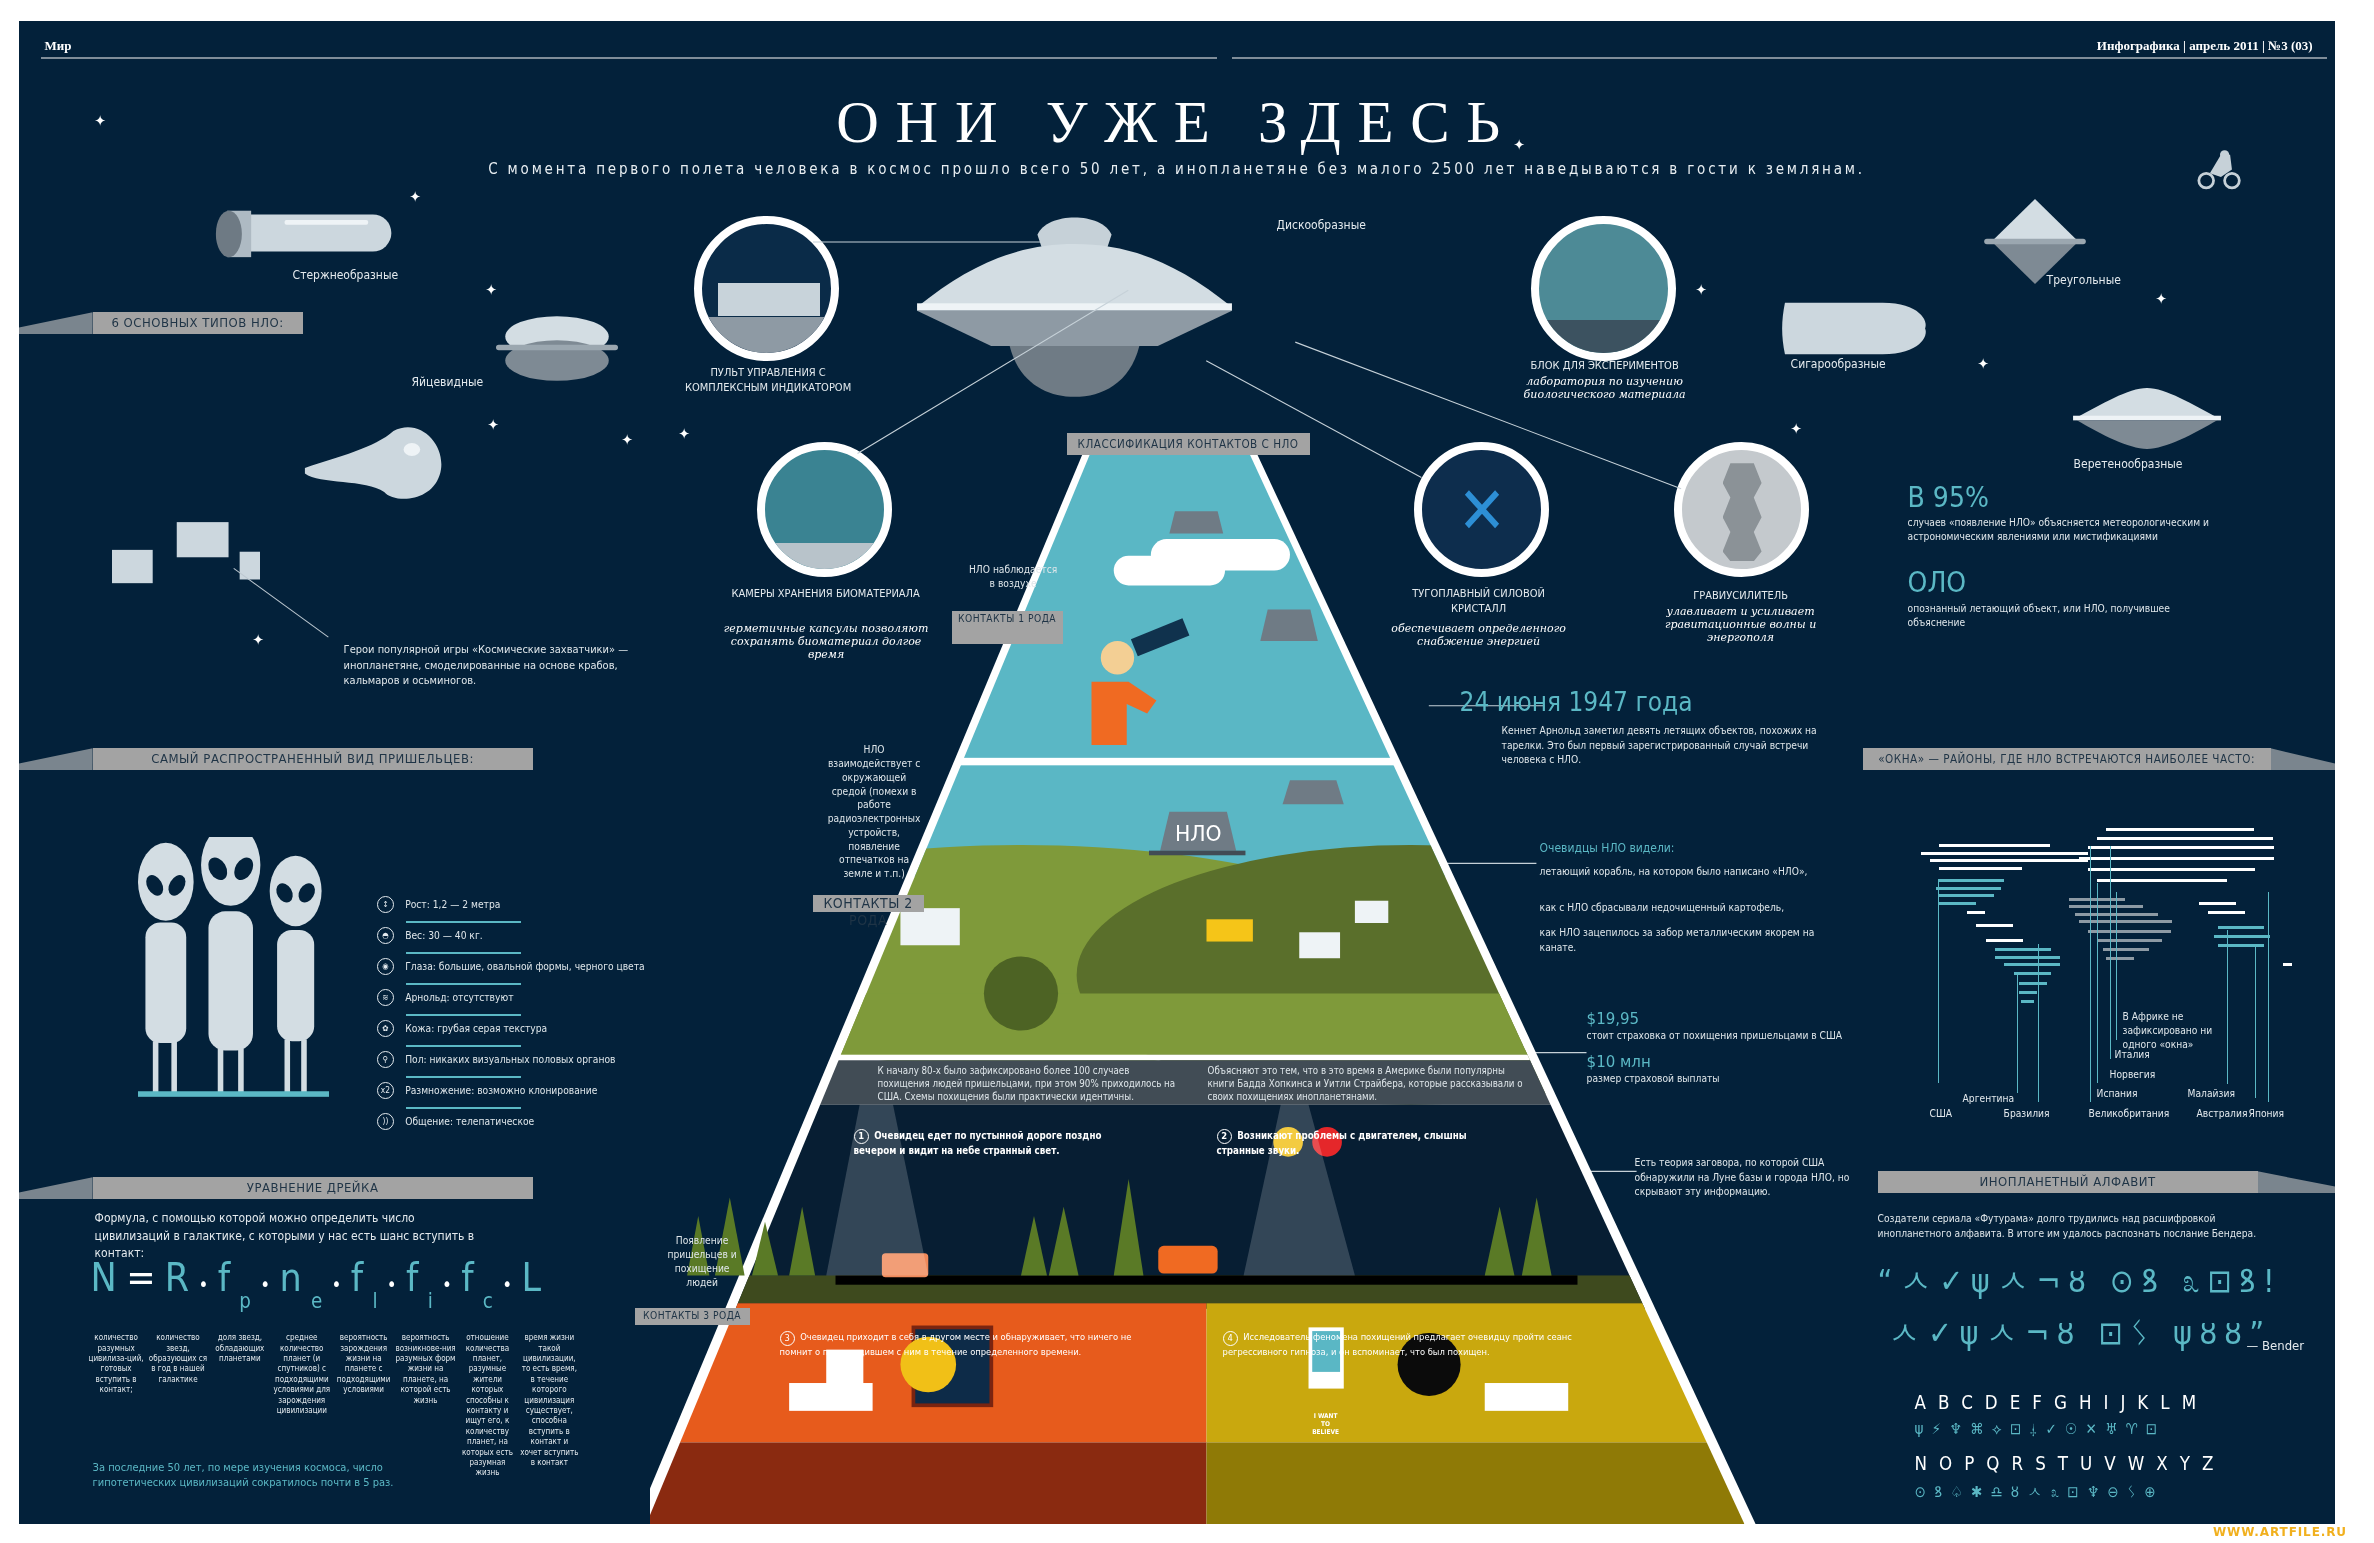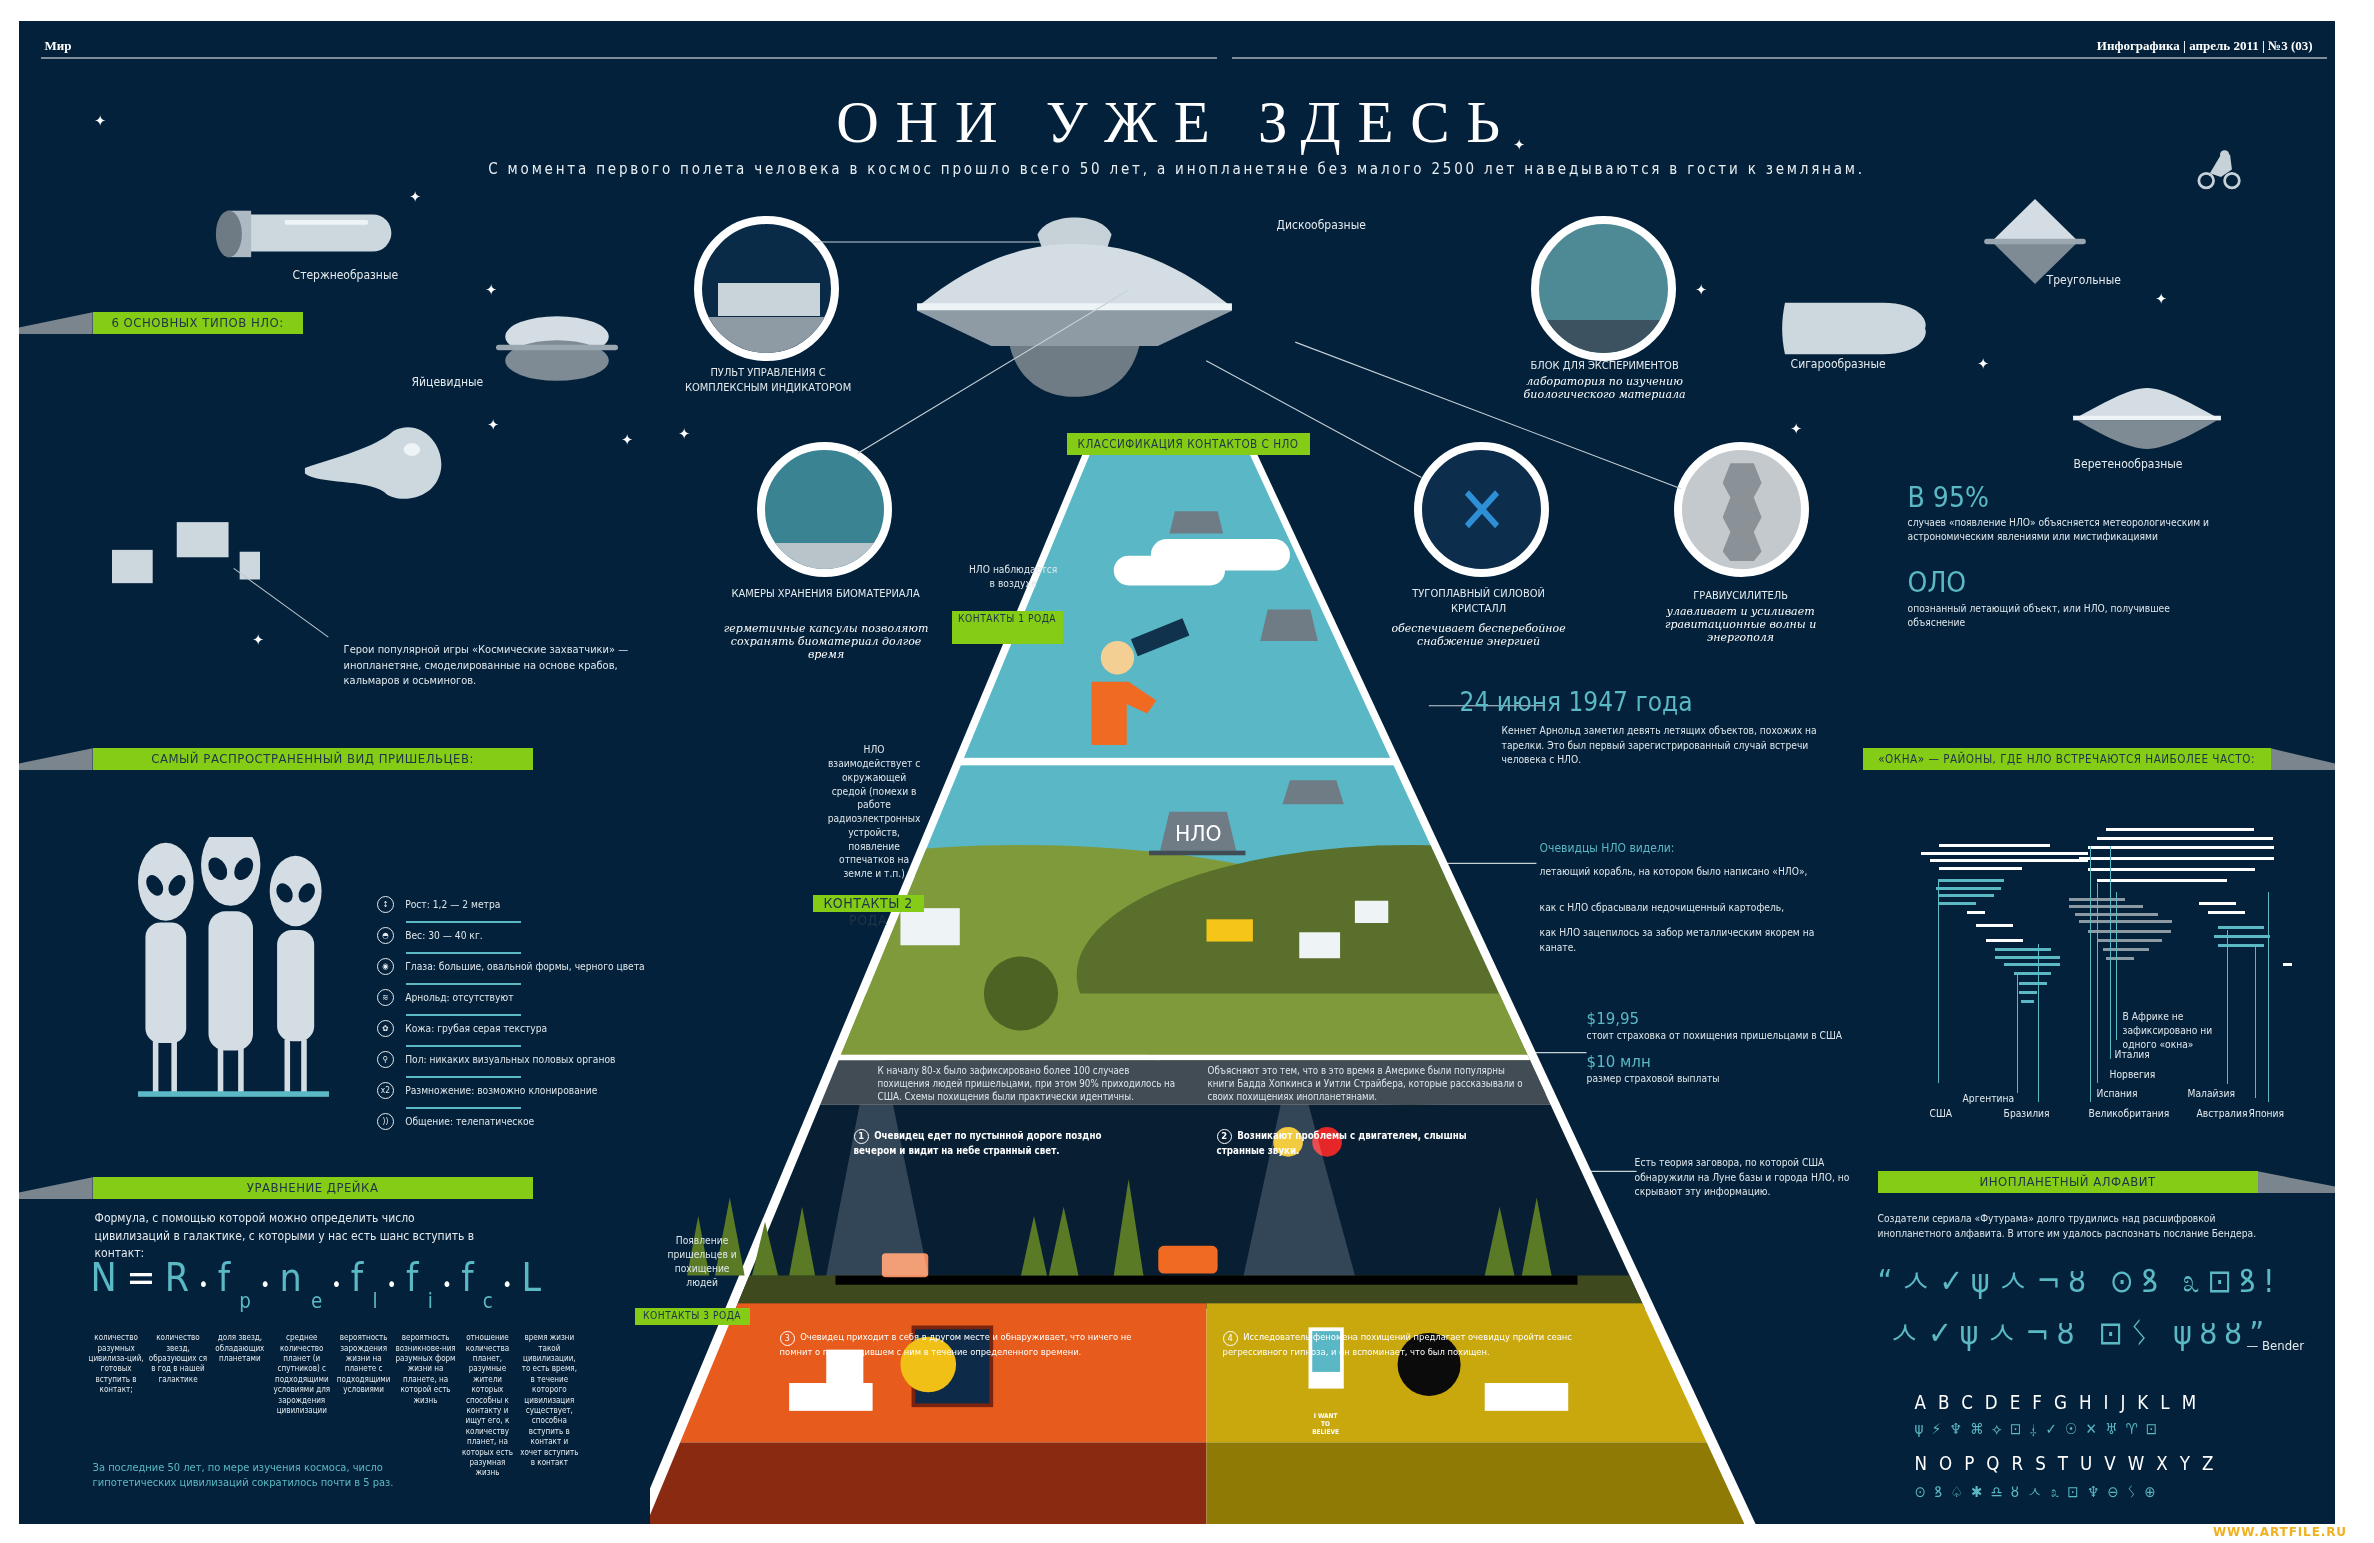--- a/index.html
+++ b/index.html
@@ -7,21 +7,21 @@
   body { font-family: "DejaVu Sans Condensed", "DejaVu Sans", sans-serif; color: #dfe6ea; position: relative; }
   .poster { position: absolute; left: 18.6px; top: 21.3px; width: 2316px; height: 1503px; background: #03213a; overflow: hidden; }
   .abs { position: absolute; }
   .topline { position: absolute; top: 36px; height: 1.9px; background: #7f8d99; }
   .hdr-left { left: 26px; top: 16.7px; font-family: "Liberation Serif", serif; font-weight: bold; font-size: 13px; color: #ffffff; }
   .hdr-right { right: 22px; top: 16.7px; font-family: "Liberation Serif", serif; font-weight: bold; font-size: 13px; color: #ffffff; }
   .title { left: 0; width: 2316px; top: 67px; text-align: center; font-family: Liberation Serif, serif; font-weight: 200; font-size: 59px; letter-spacing: 16.7px; color: #ffffff; }
   .subtitle { left: 0; width: 2316px; top: 139px; text-align: center; font-size: 15px; letter-spacing: 2.8px; color: #e8eef2; }
   .label { font-size: 12px; color: #e4eaee; }
   .label-sm { font-size: 10.2px; color: #dfe6ea; }
-  .banner { height: 22px; background: #84cc16; color: #1f3446; font-size: 13px; line-height: 22px; text-align: center; letter-spacing: 0.5px; }
+  .banner { height: 22px; background: #a3a3a3; color: #1f3446; font-size: 13px; line-height: 22px; text-align: center; letter-spacing: 0.5px; }
   .banner-tail { position:absolute; background:#7a858e; }
   .star { color: #ffffff; font-size: 15px; position: absolute; line-height: 1; }
   .italic-serif { font-family: "DejaVu Serif", serif; font-style: italic; font-size: 11px; color: #ffffff; text-align: center; }
   .caps { font-size: 12px; text-align: center; color: #e4eaee; text-transform: uppercase; }
   .teal { color: #5bb8c5; }
   .circle { position: absolute; border-radius: 50%; border: 8.3px solid #ffffff; overflow: hidden; }
   .trait { display: flex; align-items: center; height: 31px; border-bottom: 1.9px solid transparent; position: relative; }
   .trait-icon { width: 17.6px; height: 17.6px; border: 1.4px solid #e4eaee; border-radius: 50%; font-size: 8.3px; display: flex; align-items: center; justify-content: center; margin-right: 11px; color: #e4eaee; }
   .trait-line { position: absolute; left: 29px; bottom: -3.7px; width: 115px; height: 1.9px; background: #5bb8c5; }
   .drake-var { font-size: 39px; color: #5bb8c5; font-weight: 300; }
@@ -253,21 +253,21 @@
   <div class="circle" style="left:738px;top:421px;width:135px;height:135px;background:#3a8392;">
     <div class="abs" style="left:0;top:93px;width:130px;height:37px;background:#b8c3ca;"></div>
   </div>
   <div class="abs caps" style="left:705px;top:566px;width:204px;font-size:11px;line-height:1.3;">КАМЕРЫ ХРАНЕНИЯ БИОМАТЕРИАЛА</div>
   <div class="abs italic-serif" style="left:696px;top:601px;width:223px;">герметичные капсулы позволяют сохранять биоматериал долгое время</div>
 
   <div class="circle" style="left:1395px;top:421px;width:135px;height:135px;background:#0d2d4d;">
     <div class="abs" style="left:28px;top:28px;width:65px;height:65px;color:#2d8fd5;font-size:65px;line-height:65px;text-align:center;">✕</div>
   </div>
   <div class="abs caps" style="left:1367px;top:566px;width:186px;font-size:11px;line-height:1.3;">ТУГОПЛАВНЫЙ СИЛОВОЙ КРИСТАЛЛ</div>
-  <div class="abs italic-serif" style="left:1367px;top:601px;width:186px;">обеспечивает бесперебойное снабжение энергией</div>
+  <div class="abs italic-serif" style="left:1367px;top:601px;width:186px;">обеспечивает определенного снабжение энергией</div>
 
   <div class="circle" style="left:1655px;top:421px;width:135px;height:135px;background:#c4c9cd;">
     <div class="abs" style="left:41px;top:13px;width:39px;height:98px;background:#8b9297;clip-path:polygon(20% 0,80% 0,100% 20%,80% 35%,100% 55%,80% 70%,100% 90%,80% 100%,20% 100%,0 90%,20% 70%,0 55%,20% 35%,0 20%);"></div>
   </div>
   <div class="abs caps" style="left:1629px;top:568px;width:186px;font-size:11px;">ГРАВИУСИЛИТЕЛЬ</div>
   <div class="abs italic-serif" style="left:1620px;top:584px;width:204px;">улавливает и усиливает гравитационные волны и энергополя</div>
 
   <svg class="abs" style="left:0;top:0;" width="2316" height="1503" viewBox="0 0 2497 1620">
     <g stroke="#c6d1d8" stroke-width="1.2" fill="none">
       <line x1="856" y1="238" x2="1140" y2="238"></line>

